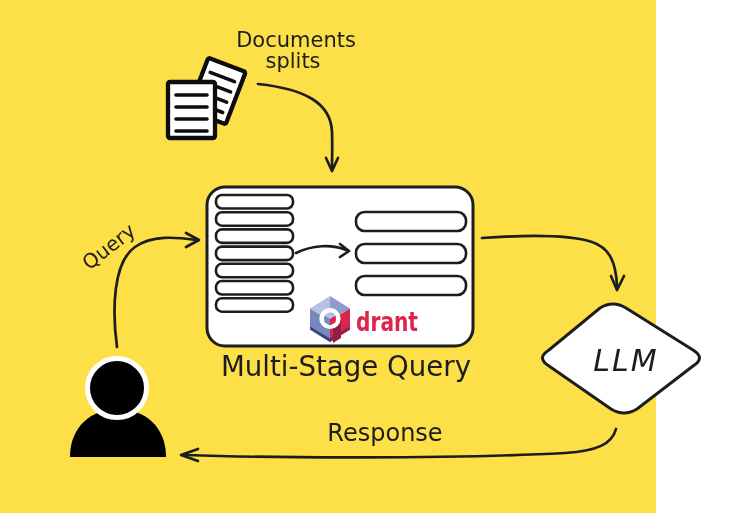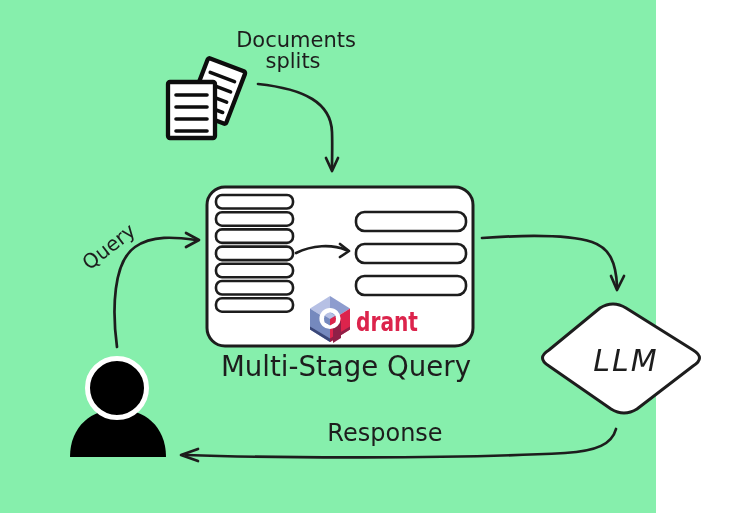--- a/index.html
+++ b/index.html
@@ -1,17 +1,17 @@
 <!DOCTYPE html>
 <html><head>
 <meta charset="utf-8">
 <style>
   * { margin:0; padding:0; box-sizing:border-box; }
   html,body { width:746px; height:513px; background:#ffffff; overflow:hidden; }
-  .canvas { position:relative; width:656px; height:513px; background:#86efac; }
+  .canvas { position:relative; width:656px; height:513px; background:#fde047; }
   svg { display:block; }
   text { user-select:none; }
   .hand { font-family:"DejaVu Sans", sans-serif; fill:#1d1d1d; }
   .t20 { font-size:20px; }
   .t21 { font-size:21px; }
   .t24 { font-size:24px; }
   .t28 { font-size:28px; }
   .t30i { font-size:30px; font-style:italic; letter-spacing:2px; }
   .wordmark { font-family:"DejaVu Sans", sans-serif; font-size:27px; font-weight:bold; }
   .stroke { fill:none; stroke:#1d1d1d; stroke-width:2.7; stroke-linecap:round; stroke-linejoin:round; }

